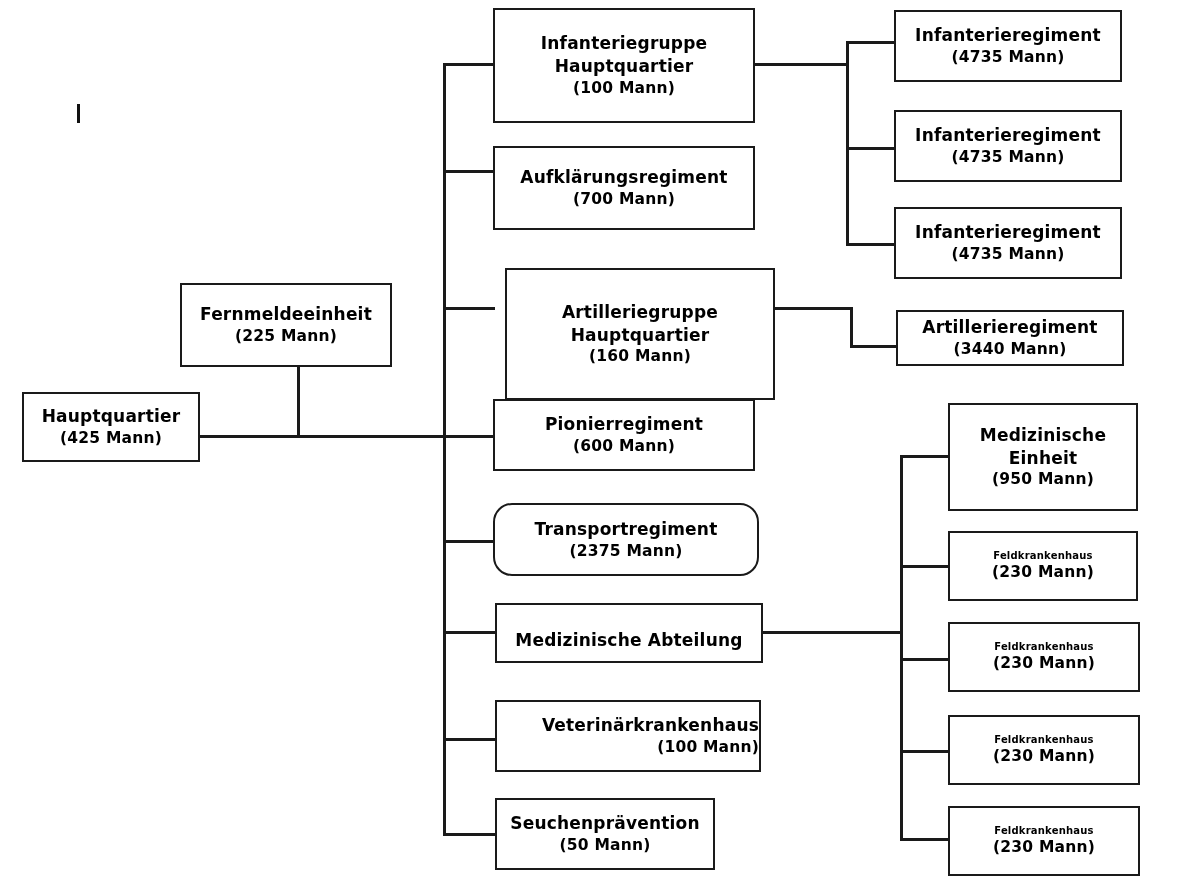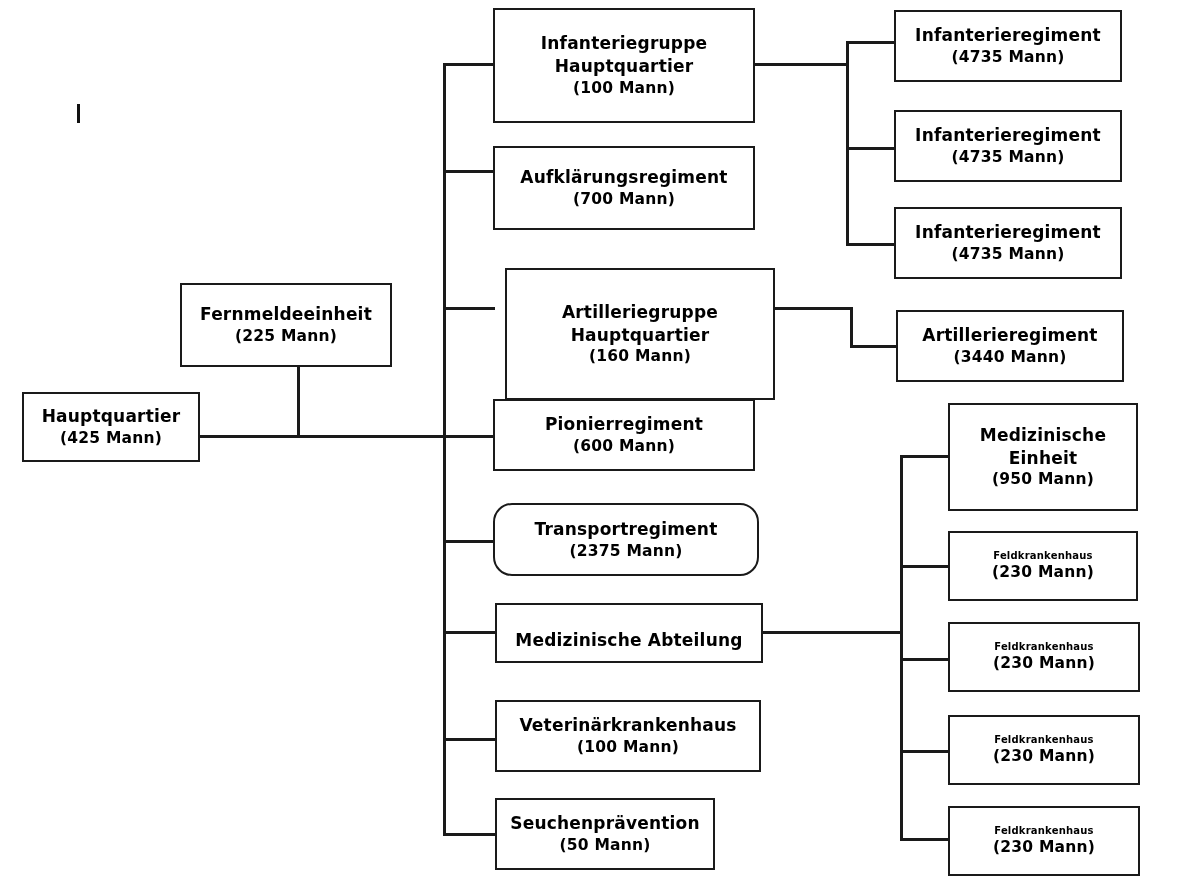--- a/index.html
+++ b/index.html
@@ -139,21 +139,21 @@
   <div class="node" style="left:493px; top:503px; width:266px; height:73px;border-radius:19px;">
     <div class="node-title">Transportregiment</div>
     <div class="node-strength">(2375 Mann)</div>
   </div>
 
   <div class="node top-align" style="left:495px; top:603px; width:268px; height:60px;">
     <div class="node-title">Medizinische Abteilung</div>
     <div class="node-strength"></div>
   </div>
 
-  <div class="node" style="left:495px; top:700px; width:266px; height:72px;">
+  <div class="node" style="left:495px; top:700px; width:266px; height:72px;align-items:flex-end;">
     <div class="node-title">Veterinärkrankenhaus</div>
     <div class="node-strength">(100 Mann)</div>
   </div>
 
   <div class="node" style="left:495px; top:798px; width:220px; height:72px;">
     <div class="node-title">Seuchenprävention</div>
     <div class="node-strength">(50 Mann)</div>
   </div>
 
   <div class="node" style="left:894px; top:10px; width:228px; height:72px;">
@@ -164,21 +164,21 @@
   <div class="node" style="left:894px; top:110px; width:228px; height:72px;">
     <div class="node-title">Infanterieregiment</div>
     <div class="node-strength">(4735 Mann)</div>
   </div>
 
   <div class="node" style="left:894px; top:207px; width:228px; height:72px;">
     <div class="node-title">Infanterieregiment</div>
     <div class="node-strength">(4735 Mann)</div>
   </div>
 
-  <div class="node" style="left:896px; top:310px; width:228px; height:72px;">
+  <div class="node" style="left:896px; top:310px; width:228px; height:56px;">
     <div class="node-title">Artillerieregiment</div>
     <div class="node-strength">(3440 Mann)</div>
   </div>
 
   <div class="node" style="left:948px; top:403px; width:190px; height:108px;">
     <div class="node-title">Medizinische</div>
     <div class="node-title">Einheit</div>
     <div class="node-strength">(950 Mann)</div>
   </div>
 

